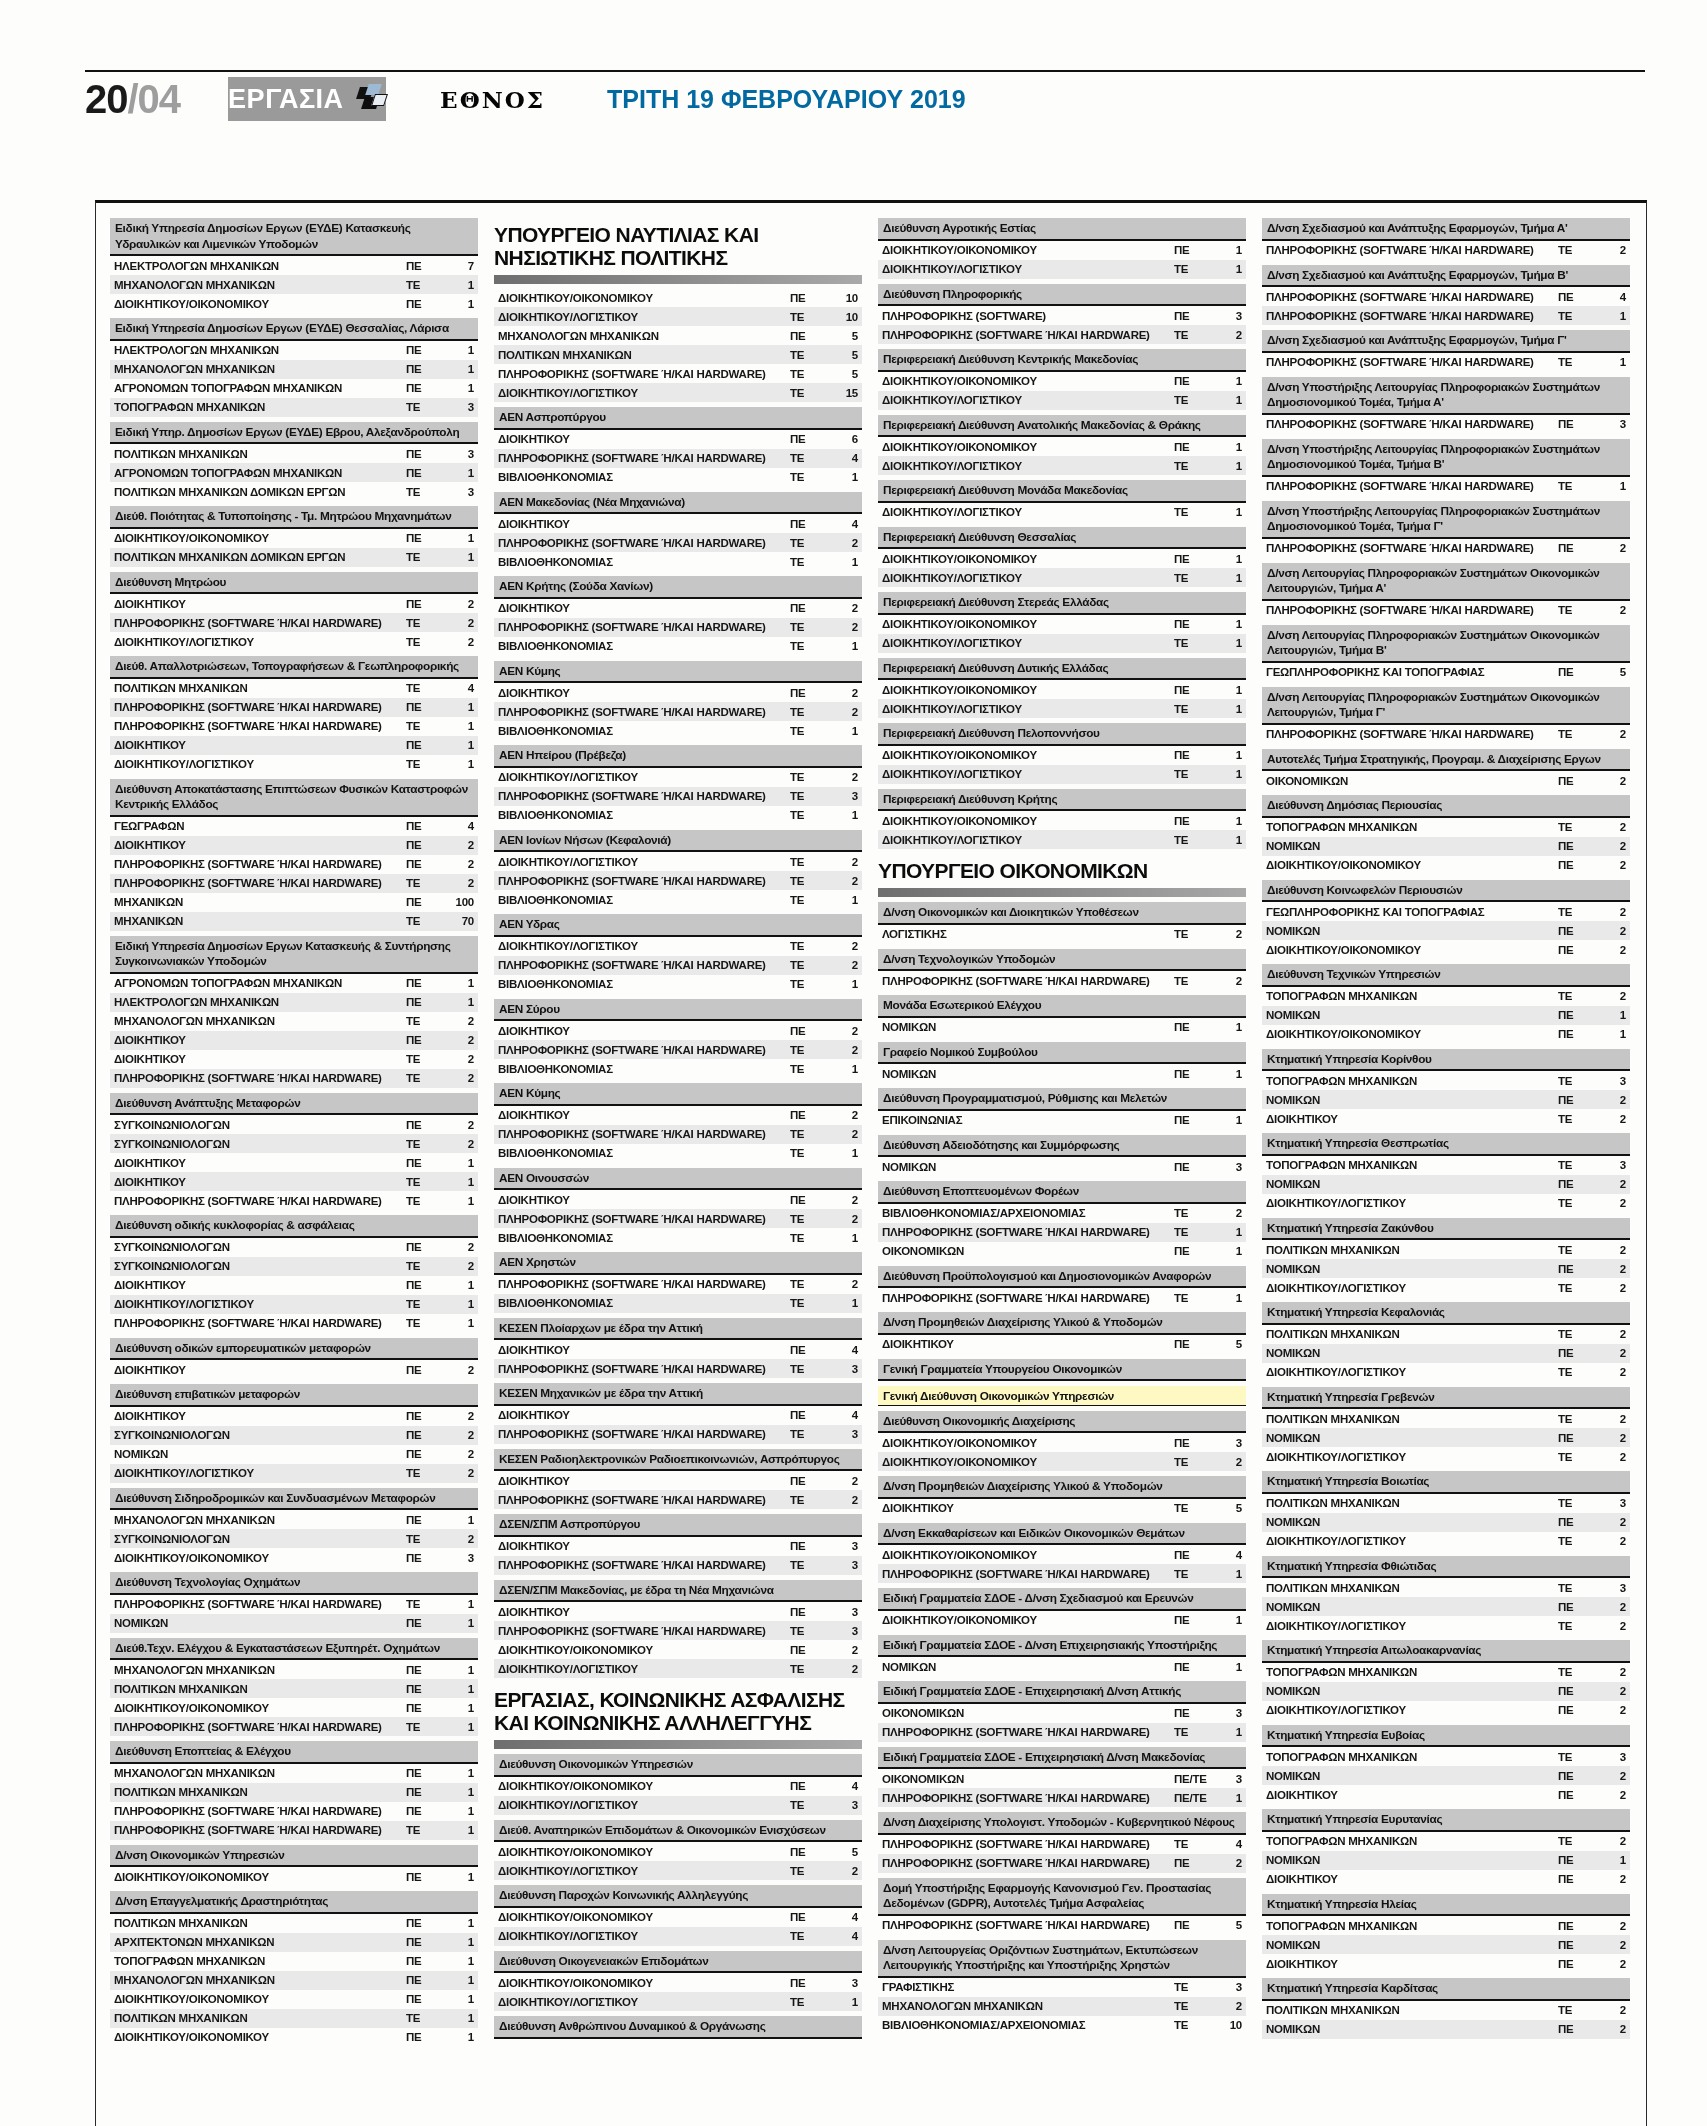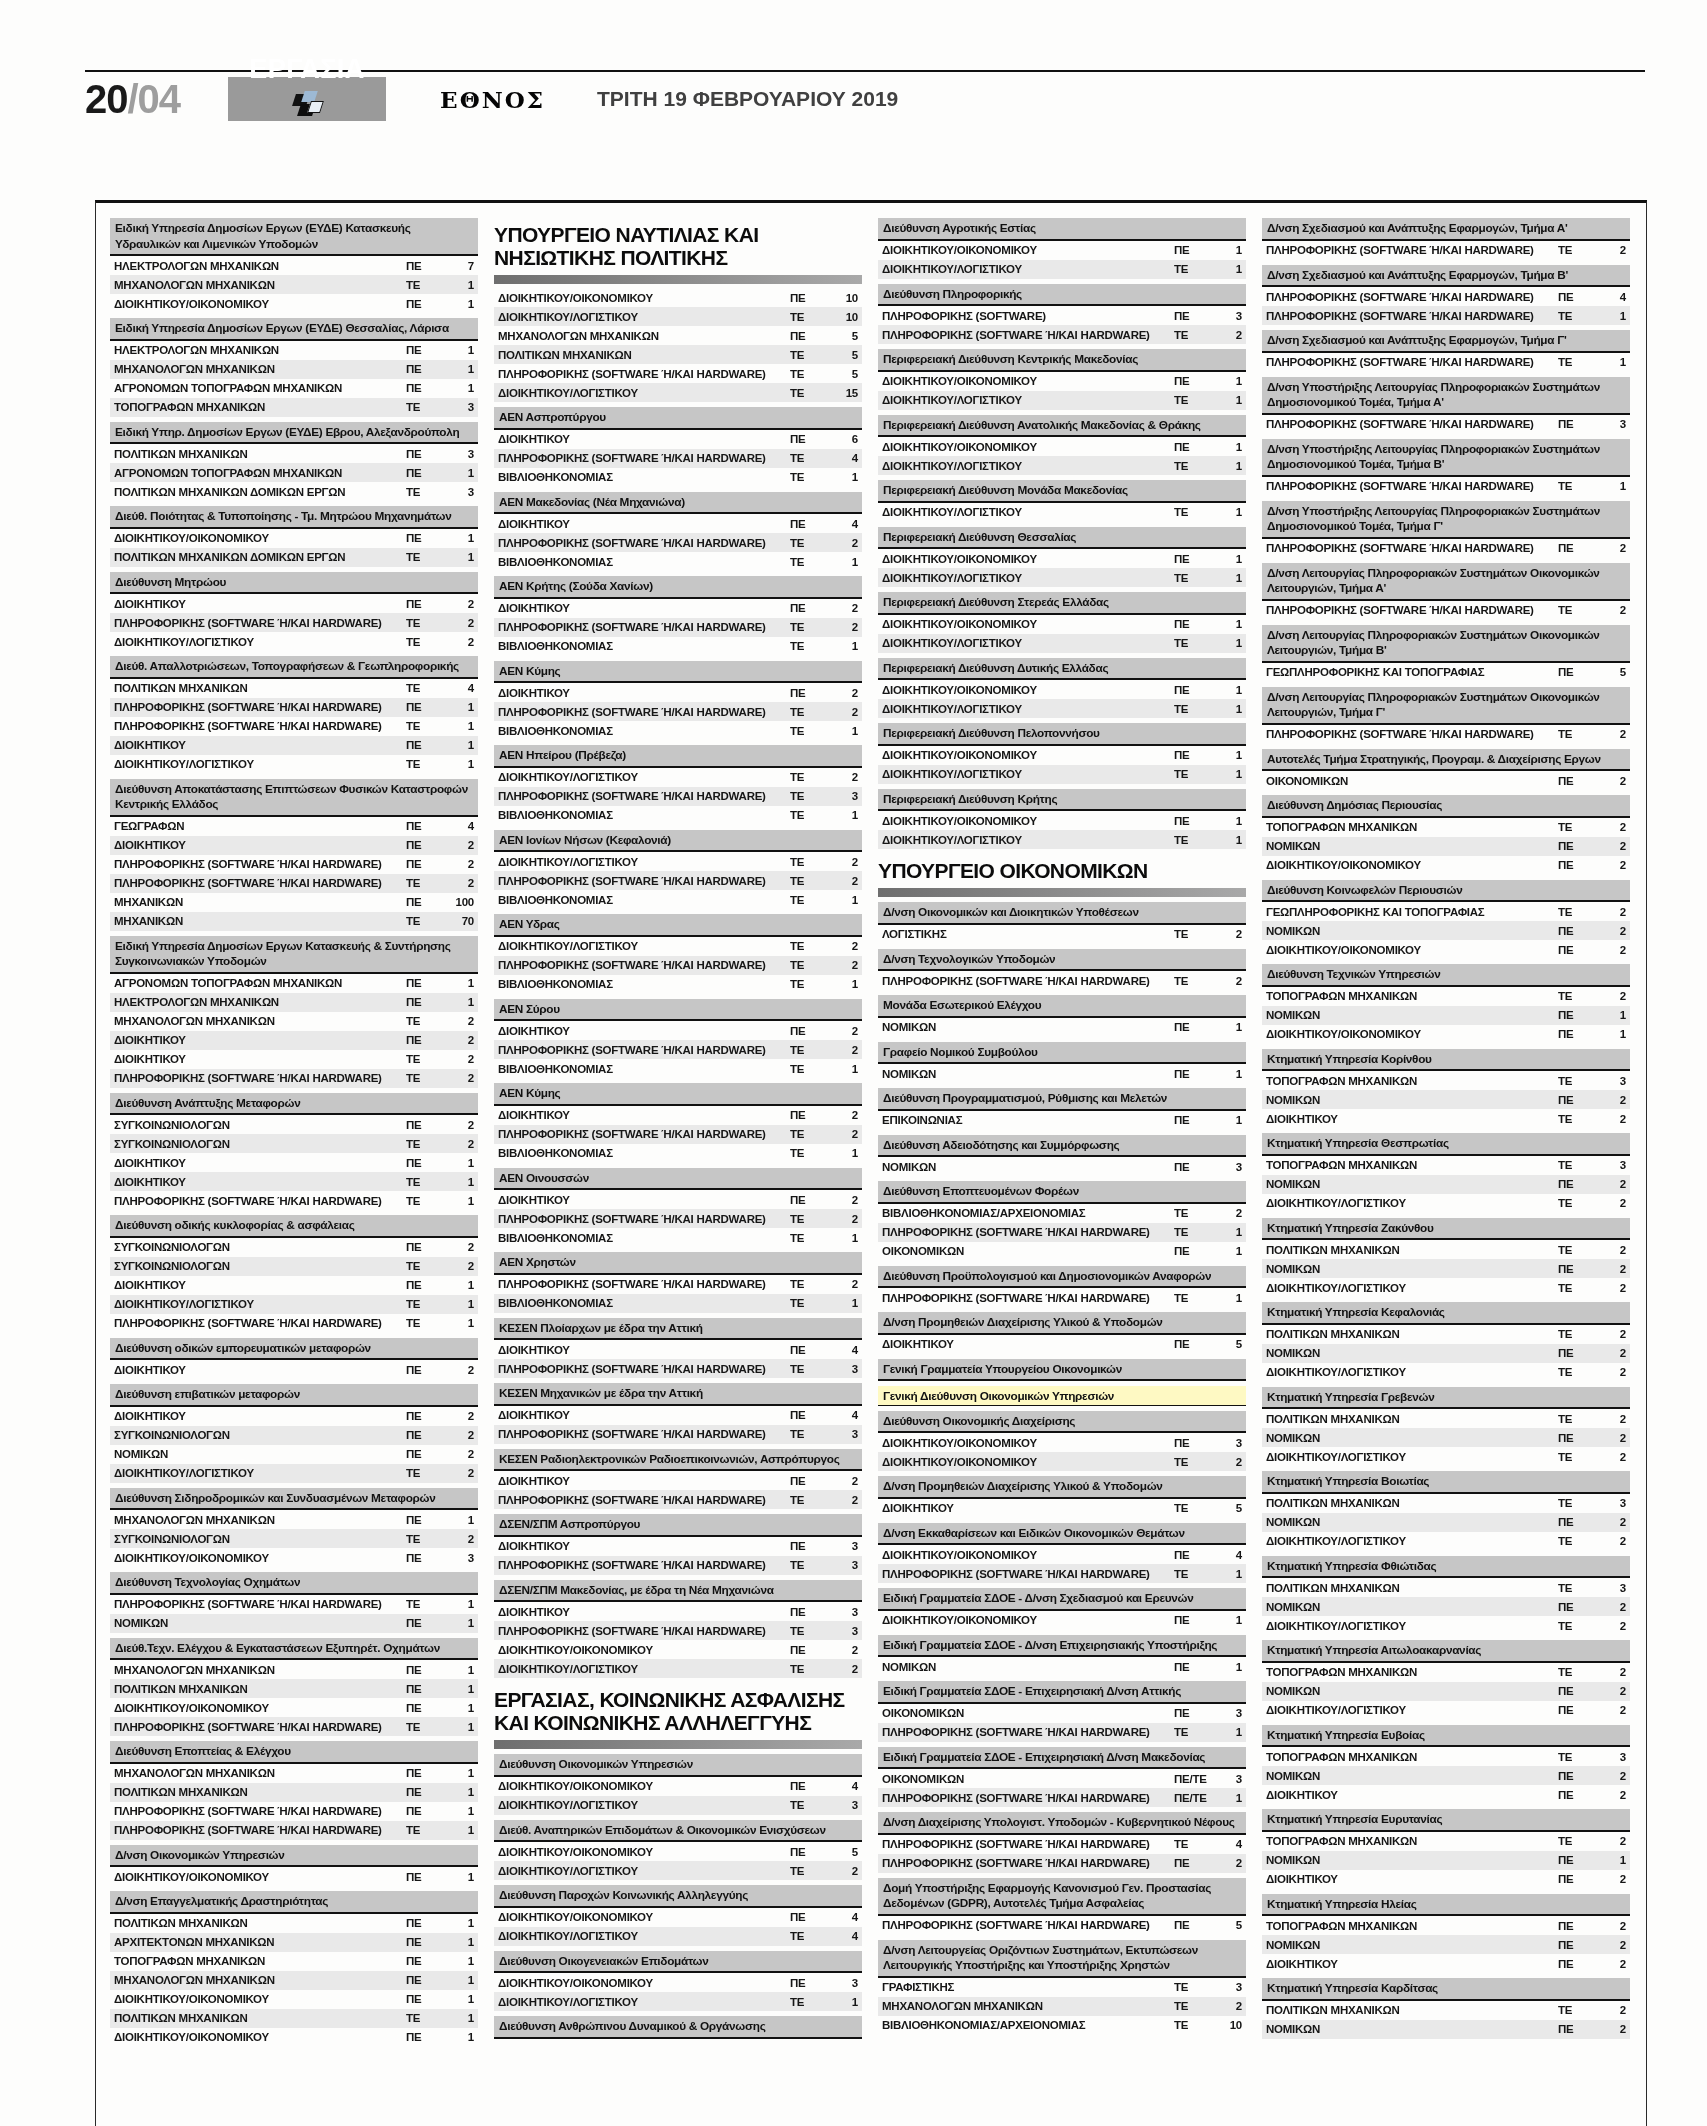--- a/index.html
+++ b/index.html
@@ -8,32 +8,32 @@
     font-family:"Liberation Sans","DejaVu Sans",sans-serif;color:#1a1a1a;
     -webkit-font-smoothing:antialiased;
   }
   
   .top-rule{position:absolute;left:85px;top:70px;width:1560px;height:2px;background:#111;}
   .pheader{position:absolute;left:85px;top:76px;height:46px;display:flex;align-items:center;gap:24px;}
   .pagenum{font-size:40px;font-weight:900;letter-spacing:-1px;line-height:1;}
   .pagenum .suffix{color:#9e9e9e;}
   .ergasia-box{
     margin-left:24px;background:#9a9a9a;height:44px;width:158px;
-    display:flex;align-items:center;justify-content:flex-end;gap:8px;flex-direction:column;
+    display:flex;align-items:center;justify-content:space-between;gap:8px;
   }
   .ergasia-box .etxt{color:#fff;font-size:27px;font-weight:900;letter-spacing:.5px;line-height:1;}
   .elogo{position:relative;width:30px;height:30px;flex:0 0 auto;}
   .elogo i{position:absolute;display:block;}
   .elogo .d1{left:2px;top:3px;width:14px;height:12px;background:#111;transform:skewX(-18deg);}
   .elogo .d2{left:11px;top:0px;width:13px;height:11px;background:#9db9d4;transform:skewX(-18deg);}
   .elogo .d3{left:7px;top:13px;width:15px;height:12px;background:#0d0d0d;transform:skewX(-18deg);}
   .elogo .d4{left:17px;top:10px;width:11px;height:10px;background:#e8eef4;transform:skewX(-18deg);border:1px solid #111;}
   .ethnos{margin-left:30px;font-size:23px;font-weight:900;letter-spacing:2px;color:#050505;
     font-family:"DejaVu Serif","Liberation Serif",serif;}
-  .pdate{margin-left:28px;font-size:21px;font-weight:700;letter-spacing:0px;color:#404040;}
+  .pdate{margin-left:38px;font-size:25px;font-weight:700;letter-spacing:0px;color:#0369a1;}
   
   .sheet{
     position:absolute;left:95px;top:200px;width:1552px;height:2072px;
     border-top:3px solid #111;border-bottom:5px solid #0a0a0a;
     border-left:1px solid #2a2a2a;border-right:1px solid #2a2a2a;
     box-sizing:border-box;overflow:hidden;background:#fdfdfc;
   }
   .cols{display:flex;gap:16px;padding:10px 14px 0 14px;}
   .col{width:368px;flex:0 0 auto;}
   

